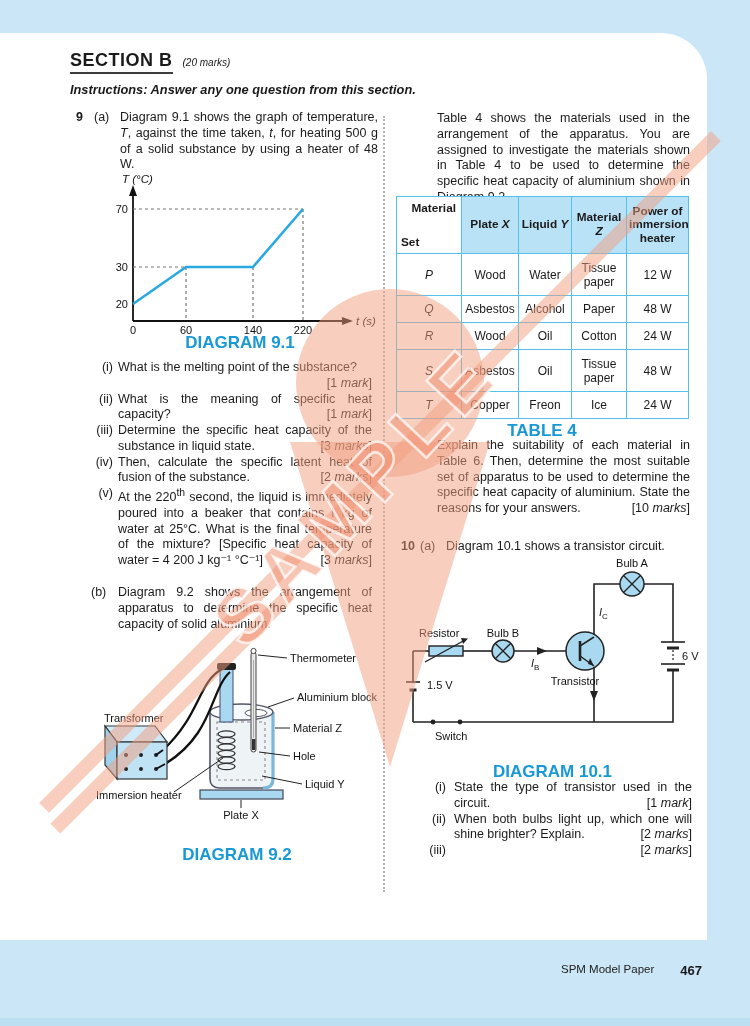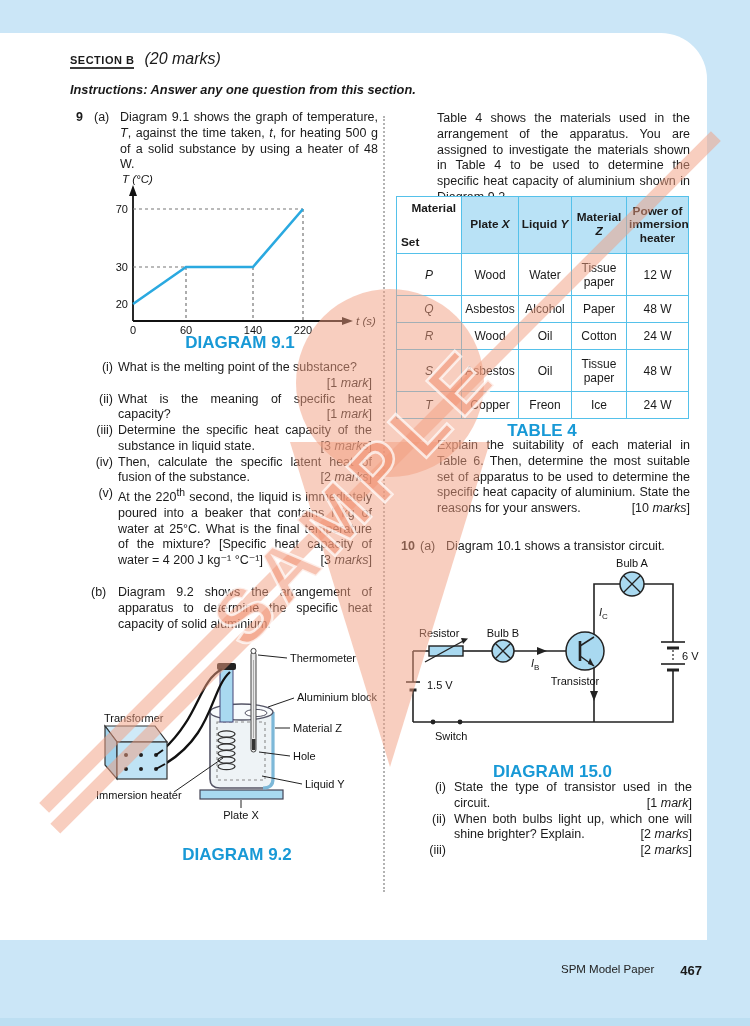--- a/index.html
+++ b/index.html
@@ -3,23 +3,23 @@
 <meta charset="utf-8">
 <style>
   html,body{margin:0;padding:0;}
   body{width:750px;height:1026px;position:relative;background:#cbe6f7;
        font-family:"Liberation Sans","DejaVu Sans",sans-serif;color:#1a1a1a;overflow:hidden;}
   .sheet{position:absolute;left:0;top:33px;width:707px;height:907px;background:#ffffff;
          border-top-right-radius:46px;}
   .divider{position:absolute;left:383px;top:116px;height:776px;border-left:2px dotted #b3b3b3;}
   .abs{position:absolute;}
   .txt{font-size:12.5px;line-height:1.26;text-align:justify;}
-  .sec-title{font-weight:bold;font-size:11px;letter-spacing:.5px;border-bottom:2px solid #3c3c3c;
+  .sec-title{font-weight:bold;font-size:18px;letter-spacing:.5px;border-bottom:2px solid #3c3c3c;
              padding-bottom:1px;display:inline-block;}
-  .sec-marks{font-style:italic;font-size:16px;margin-left:10px;}
+  .sec-marks{font-style:italic;font-size:10px;margin-left:10px;}
   .instructions{font-weight:bold;font-style:italic;font-size:12.8px;}
   .qrow{display:flex;}
   .qnum{font-weight:bold;flex:0 0 16px;margin-right:2px;}
   .qlab{flex:0 0 26px;}
   .qtext{flex:1;}
   .item{display:flex;margin:0;}
   .inum{flex:0 0 22px;text-align:right;margin-right:5px;}
   .items10 .inum{flex:0 0 26px;margin-right:8px;}
   .itext{flex:1;}
   .marks{float:right;margin-left:8px;}
@@ -329,21 +329,21 @@
     <text x="14" y="79" font-size="11">Resistor</text>
     <text x="98" y="79" font-size="11" text-anchor="middle">Bulb B</text>
     <text x="227" y="9" font-size="11" text-anchor="middle">Bulb A</text>
     <text x="170" y="127" font-size="11" text-anchor="middle">Transistor</text>
     <text x="30" y="182" font-size="11">Switch</text>
     <text x="22" y="131" font-size="11">1.5 V</text>
     <text x="277" y="102" font-size="11">6 V</text>
     <text x="126" y="109" font-size="11"><tspan font-style="italic">I</tspan><tspan dy="3" font-size="8">B</tspan></text>
     <text x="194" y="58" font-size="11"><tspan font-style="italic">I</tspan><tspan dy="3" font-size="8">C</tspan></text>
   </svg>
-  <div class="abs caption" style="left:420px;top:762px;width:265px;">DIAGRAM 15.0</div>
+  <div class="abs caption" style="left:420px;top:762px;width:265px;">DIAGRAM 10.1</div>
 
   <div class="abs txt items10" style="left:420px;top:780px;width:272px;">
     <div class="item">
       <span class="inum">(i)</span>
       <span class="itext"><span>State the type of transistor used in the circuit.</span> <span class="marks">[1 <i>mark</i>]</span></span>
     </div>
     <div class="item">
       <span class="inum">(ii)</span>
       <span class="itext"><span>When both bulbs light up, which one will shine brighter? Explain.</span> <span class="marks">[2 <i>marks</i>]</span></span>
     </div>

